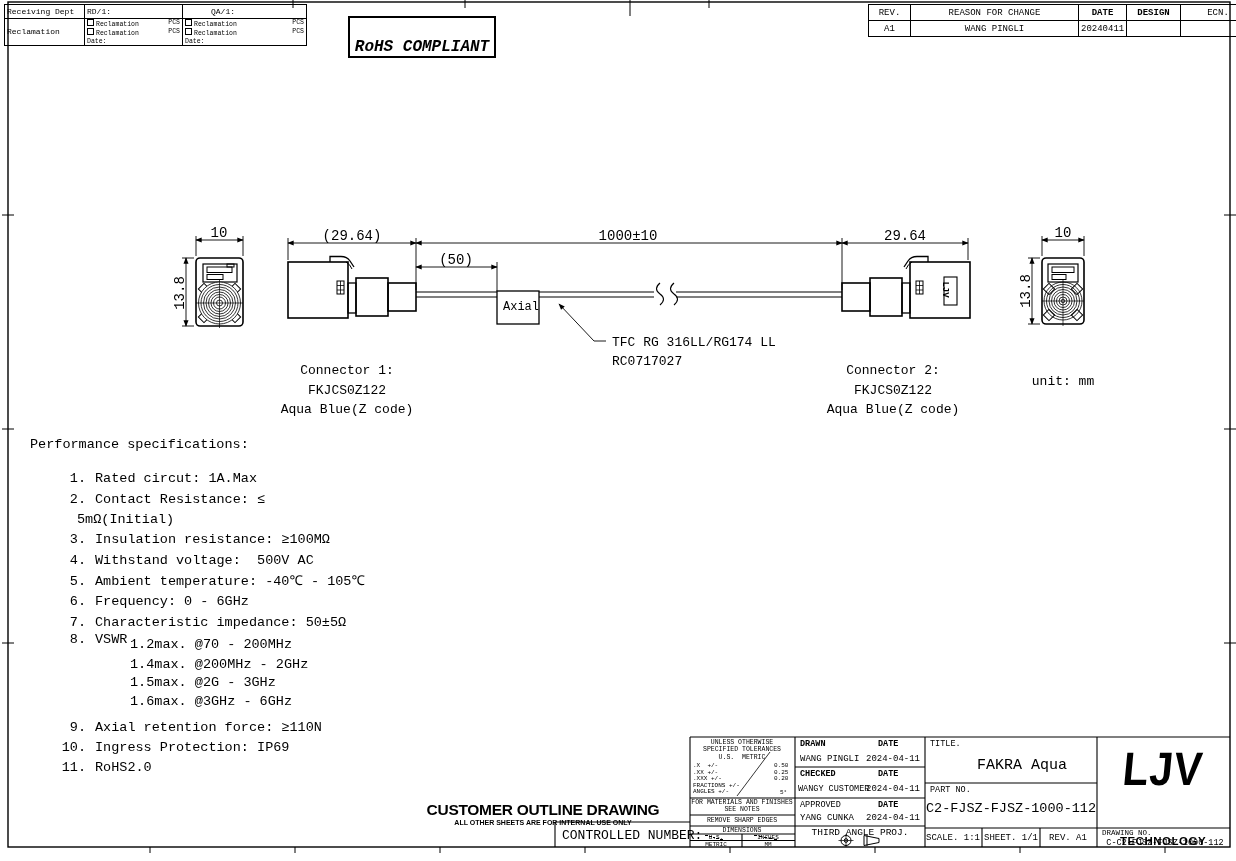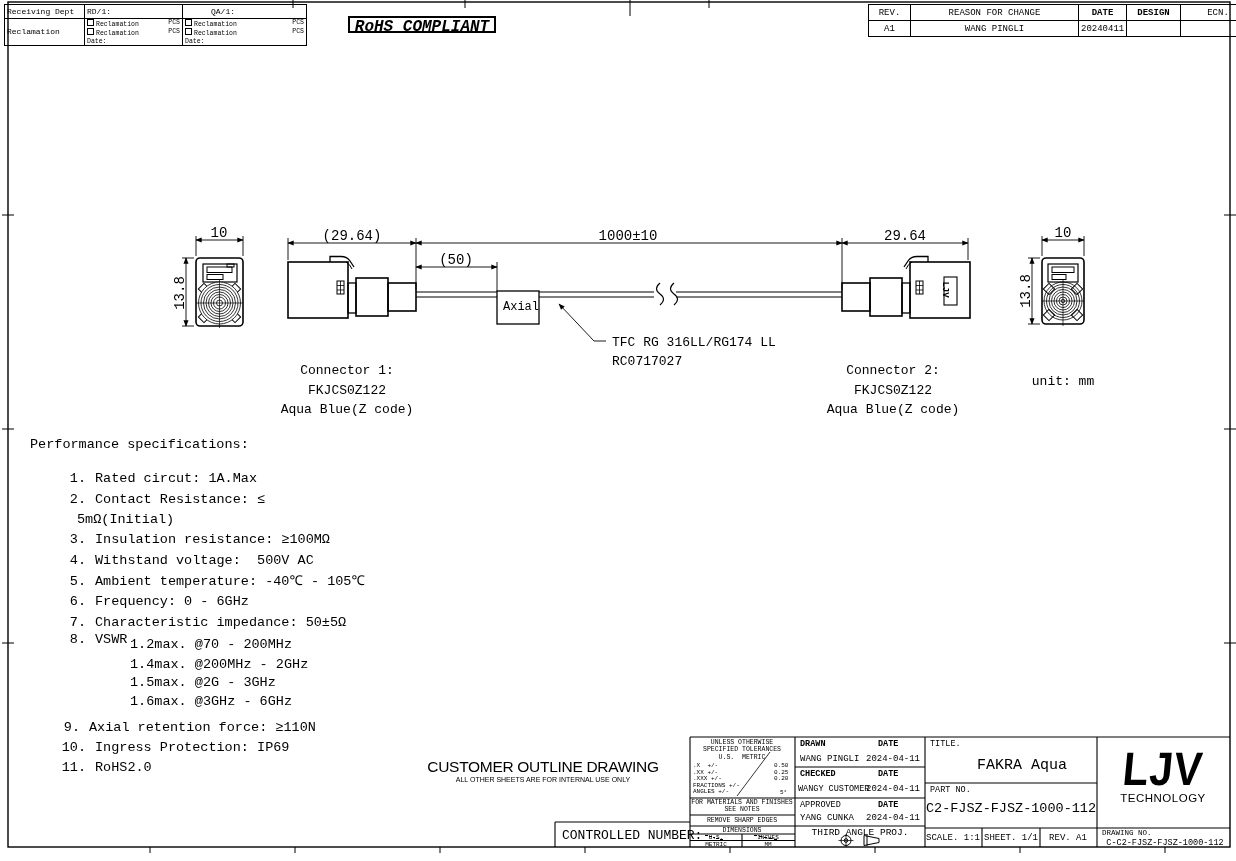--- a/index.html
+++ b/index.html
@@ -13,21 +13,21 @@
   td{border:1px solid #000;padding:0 2px;overflow:hidden;vertical-align:middle;
      font-family:"Liberation Mono","DejaVu Sans Mono",monospace;}
   .cb{display:inline-block;width:5px;height:5px;border:1px solid #000;margin-right:2px;}
   .cbrow{display:flex;justify-content:space-between;line-height:1.15;}
   .cell{position:absolute;box-sizing:border-box;}
   .strike{background-image:linear-gradient(to top right,transparent 47%,#000 47%,#000 53%,transparent 53%);}
   .spec{position:absolute;font-size:13.5px;line-height:1;white-space:pre;}
   .spec .n{display:inline-block;width:32px;text-align:right;margin-right:9px;}
   .logoLJV{font-family:"Liberation Sans",sans-serif;font-weight:bold;
            transform:translateX(-50%) scaleY(1.12) skewX(-6deg);letter-spacing:1px;}
-  .heavy{font-family:"Liberation Sans",sans-serif;font-weight:normal;}
+  .heavy{font-family:"Liberation Sans",sans-serif;font-weight:bold;margin-top:43px;}
 </style>
 </head>
 <body>
 
 <div id="page">
 
   <svg width="1236" height="861" viewBox="0 0 1236 861">
     <defs>
       <marker id="ar" viewBox="0 0 10 10" refX="9" refY="5" markerWidth="9" markerHeight="7" orient="auto-start-reverse">
         <path d="M0,1 L10,5 L0,9 z" fill="#000"></path>
@@ -183,22 +183,22 @@
         <div class="cbrow">
               <span><span class="cb"></span><span>Reclamation</span></span>
               <span>PCS</span>
             </div>
         <div>Date:</div>
       </td>
     </tr>
   </tbody>
     </table>
 
-  <div class="cell" style="left:348px;top:16px;width:148px;height:17px;border:2px solid #000;
-       display:flex;align-items:flex-start;justify-content:center;font-size:16px;font-weight:bold;font-style:italic;">
+  <div class="cell" style="left:348px;top:16px;width:148px;height:42px;border:2px solid #000;
+       display:flex;align-items:flex-end;justify-content:center;font-size:16px;font-weight:bold;font-style:italic;">
     <span>RoHS COMPLIANT</span>
   </div>
 
   <table style="left:868px;top:4px;width:362px;font-size:9px;text-align:center;">
     <tbody>
         <tr style="height:16px;">
       <td style="width:37px;"><span>REV.</span></td>
       <td style="width:163px;"><span>REASON FOR CHANGE</span></td>
       <td style="width:43px;font-weight:bold;"><span>DATE</span></td>
       <td style="width:49px;font-weight:bold;"><span>DESIGN</span></td>
@@ -245,21 +245,21 @@
   <div class="spec" style="left:54px;top:533px;"><span class="n">3.</span><span>Insulation resistance: ≥100MΩ</span></div>
   <div class="spec" style="left:54px;top:554px;"><span class="n">4.</span><span>Withstand voltage:  500V AC</span></div>
   <div class="spec" style="left:54px;top:575px;"><span class="n">5.</span><span>Ambient temperature: -40℃ - 105℃</span></div>
   <div class="spec" style="left:54px;top:595px;"><span class="n">6.</span><span>Frequency: 0 - 6GHz</span></div>
   <div class="spec" style="left:54px;top:616px;"><span class="n">7.</span><span>Characteristic impedance: 50±5Ω</span></div>
   <div class="spec" style="left:54px;top:633px;"><span class="n">8.</span><span>VSWR</span></div>
   <div class="spec" style="left:130px;top:638px;"><span>1.2max. @70 - 200MHz</span></div>
   <div class="spec" style="left:130px;top:658px;"><span>1.4max. @200MHz - 2GHz</span></div>
   <div class="spec" style="left:130px;top:676px;"><span>1.5max. @2G - 3GHz</span></div>
   <div class="spec" style="left:130px;top:695px;"><span>1.6max. @3GHz - 6GHz</span></div>
-  <div class="spec" style="left:48px;top:721px;"><span class="n">9.</span><span>Axial retention force: ≥110N</span></div>
+  <div class="spec" style="left:54px;top:721px;"><span class="n">9.</span><span>Axial retention force: ≥110N</span></div>
   <div class="spec" style="left:54px;top:741px;"><span class="n">10.</span><span>Ingress Protection: IP69</span></div>
   <div class="spec" style="left:54px;top:761px;"><span class="n">11.</span><span>RoHS2.0</span></div>
 
   <div class="t c heavy" style="left:543px;top:759px;font-size:15.5px;letter-spacing:-0.3px;">CUSTOMER OUTLINE DRAWING</div>
   <div class="t c heavy" style="left:543px;top:776px;font-size:7px;">ALL OTHER SHEETS ARE FOR INTERNAL USE ONLY</div>
   <div class="t" style="left:562px;top:829px;font-size:13px;">CONTROLLED NUMBER:</div>
 
   <div class="t c" style="left:742px;top:740px;font-size:6.5px;">UNLESS OTHERWISE</div>
   <div class="t c" style="left:742px;top:747px;font-size:6.5px;">SPECIFIED TOLERANCES</div>
   <div class="t c" style="left:742px;top:755px;font-size:6.5px;">U.S.  METRIC</div>

